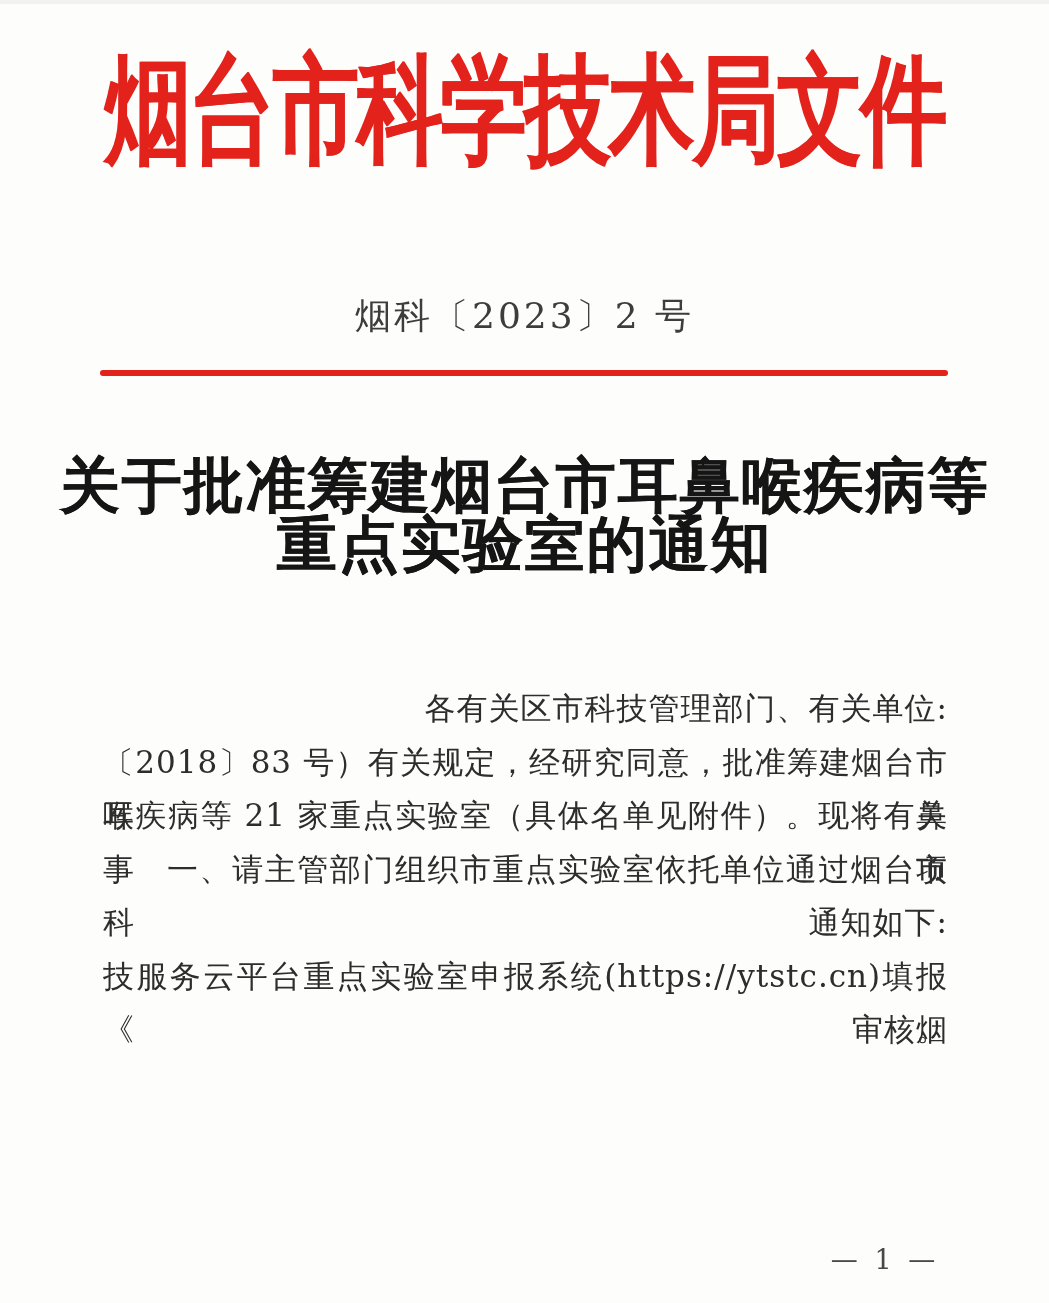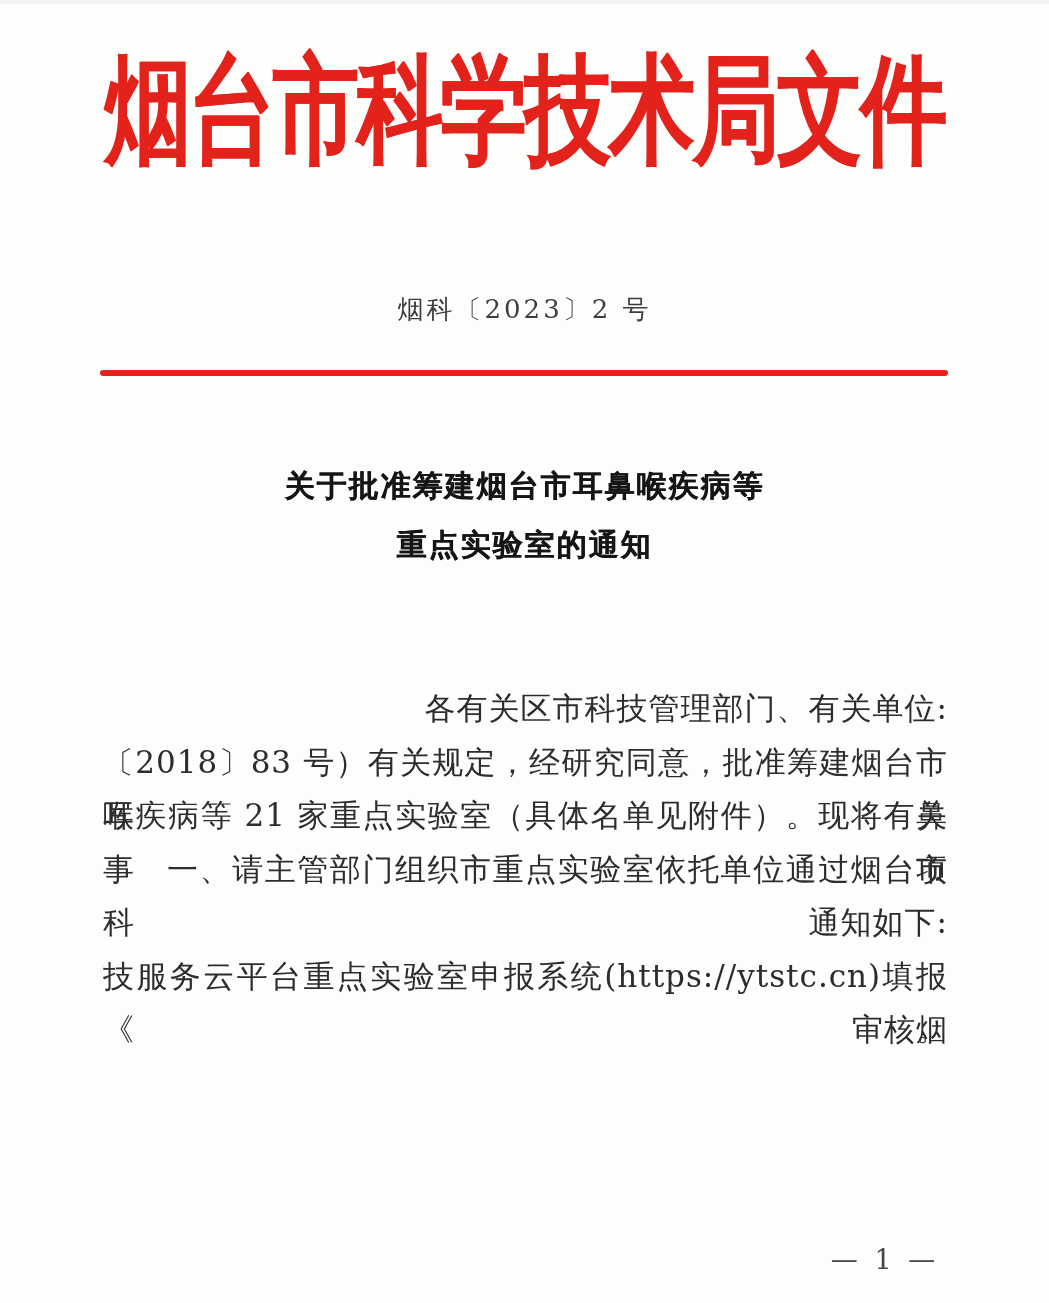--- a/index.html
+++ b/index.html
@@ -35,42 +35,42 @@
     transform-origin: center center;
     text-shadow: 1px 0 0 #e3221c;
   }
   
   .doc-number {
     position: absolute;
     top: 288px;
     left: 0;
     width: 1049px;
     text-align: center;
-    font-size: 26px;
+    font-size: 36px;
     letter-spacing: 3px;
     color: #3d3d3d;
   }
   
   .red-rule {
     position: absolute;
     top: 366px;
     left: 100px;
     width: 848px;
     height: 6px;
     background: #e3221c;
     border-radius: 3px;
   }
   
   .doc-title {
     position: absolute;
     top: 452px;
     left: 0;
     width: 1049px;
     text-align: center;
-    font-size: 30px;
+    font-size: 60px;
     font-weight: bold;
     line-height: 59px;
     letter-spacing: 2px;
     color: #151515;
     text-shadow: 0.5px 0 0 #151515;
   }
   
   .doc-body {
     position: absolute;
     top: 678px;

